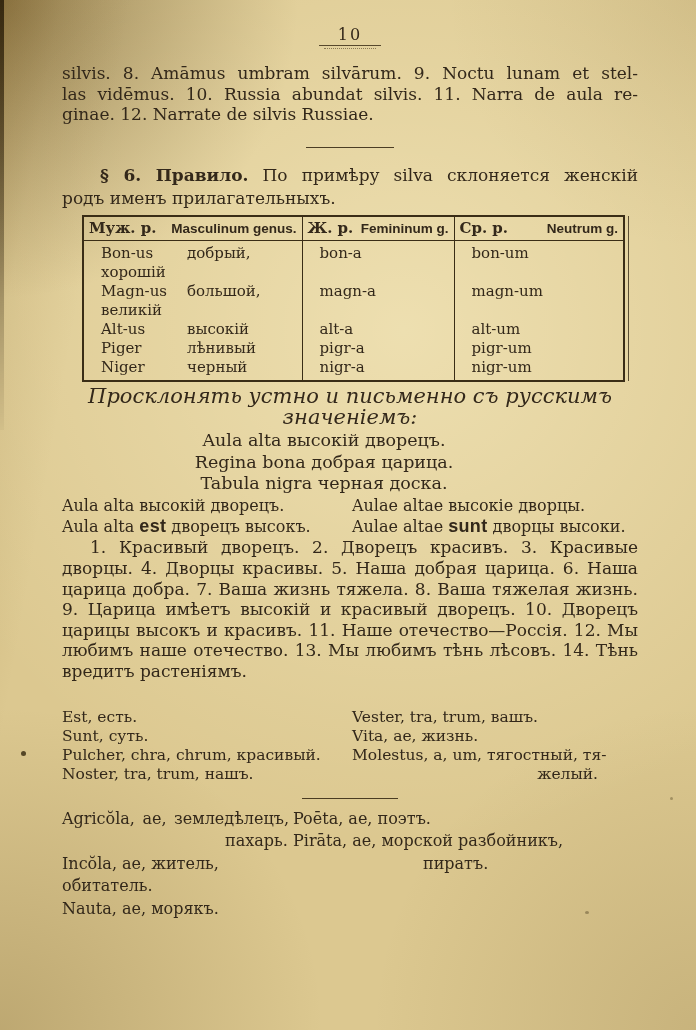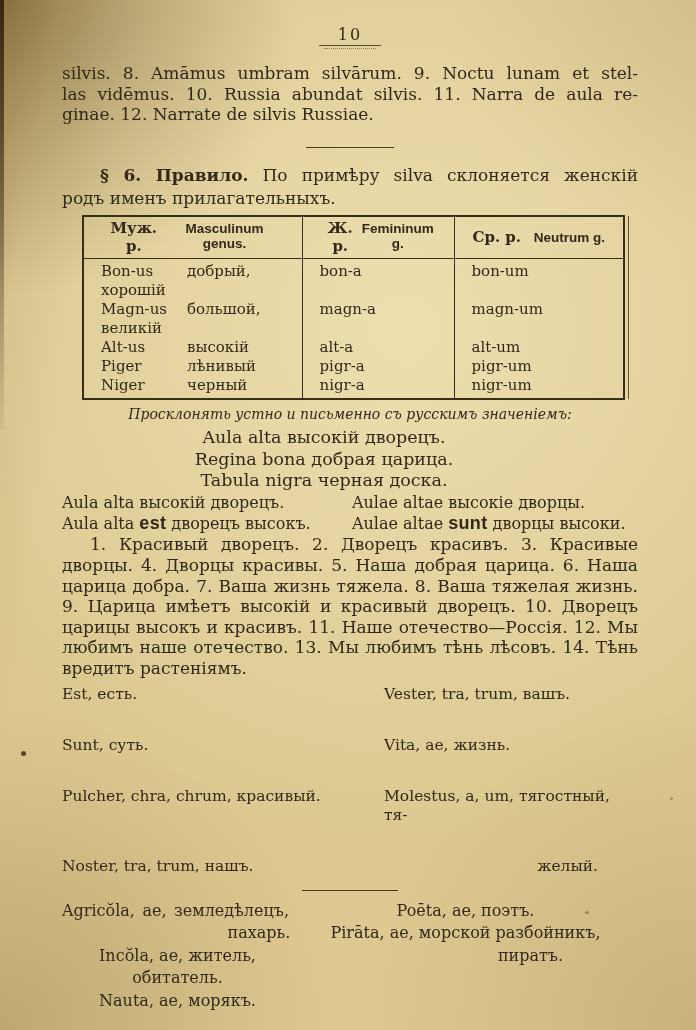--- a/index.html
+++ b/index.html
@@ -49,43 +49,43 @@
   .s7head { margin-top:24px; }
   .jline.hl { font-size:17px; line-height:23px; }
 
   .table-wrap { position:relative; width:541px; margin:5px 0 0 20px; }
   .table-wrap::after {
     content:""; position:absolute; top:1px; bottom:1px; right:-6px; width:1.4px;
     background:rgba(58,45,24,0.8);
   }
   table.decl { border-collapse:collapse; width:541px; border:2.2px solid #3a2d16; table-layout:fixed; }
   table.decl col.c1 { width:219px; } table.decl col.c2 { width:152px; } table.decl col.c3 { width:170px; }
-  table.decl th { border-bottom:1.6px solid #3a2d16; padding:2px 18px 3px; font-weight:normal; }
+  table.decl th { border-bottom:1.6px solid #3a2d16; padding:2px 5px 3px; font-weight:normal; }
   table.decl th .hruru { font-weight:700; font-size:15px; }
   table.decl th .hlat  { font-family:"Liberation Sans","DejaVu Sans",sans-serif; font-weight:700; font-size:13.5px; }
   table.decl th .hflex { display:flex; justify-content:space-between; align-items:baseline; }
   table.decl td { padding:0 17px; font-size:15px; line-height:19.1px; vertical-align:top; }
   table.decl .vb { border-right:1.5px solid #3a2d16; }
   table.decl tbody tr:first-child td { padding-top:3px; }
   table.decl tbody tr:last-child td { padding-bottom:3px; }
   .lw { display:inline-block; width:86px; }
 
-  .instruction { margin-top:4px; text-align:center; font-style:italic; font-size:14px; line-height:21px; }
+  .instruction { margin-top:4px; text-align:center; font-style:italic; font-size:21px; line-height:21px; }
 
   .centered-examples { margin-top:2px; text-align:center; padding-right:52px; font-size:17.5px; line-height:21.4px; }
 
   .pair-grid { display:grid; grid-template-columns:290px 1fr; font-size:16px; line-height:20.4px; margin-top:1px; }
   .verb { font-family:"Liberation Sans","DejaVu Sans",sans-serif; font-weight:700; font-size:18px; letter-spacing:0.3px; }
 
   .exercise { }
 
-  .vocab6 { display:grid; grid-template-columns:290px 1fr; font-size:15.5px; line-height:19px; margin-top:6px;gap:32px; }
+  .vocab6 { display:grid; grid-template-columns:290px 1fr; font-size:15.5px; line-height:19px; margin-top:26px; }
   .vr-last { text-align:right; padding-right:40px; }
 
-  .vocab7 { display:grid; grid-template-columns:231px 1fr; font-size:16px; line-height:22.5px; margin-top:9px;text-align:center; }
+  .vocab7 { display:grid; grid-template-columns:231px 1fr; font-size:16px; line-height:22.5px; margin-top:9px; }
   .spread { display:flex; justify-content:space-between; padding-right:4px; }
   .ind-pakhar { padding-left:163px; }
   .ind-pirat  { padding-left:130px; }
 </style>
 </head>
 <body>
 
 <div class="page">
   <div class="edge-shadow"></div>
   <div class="speck s1"></div>

